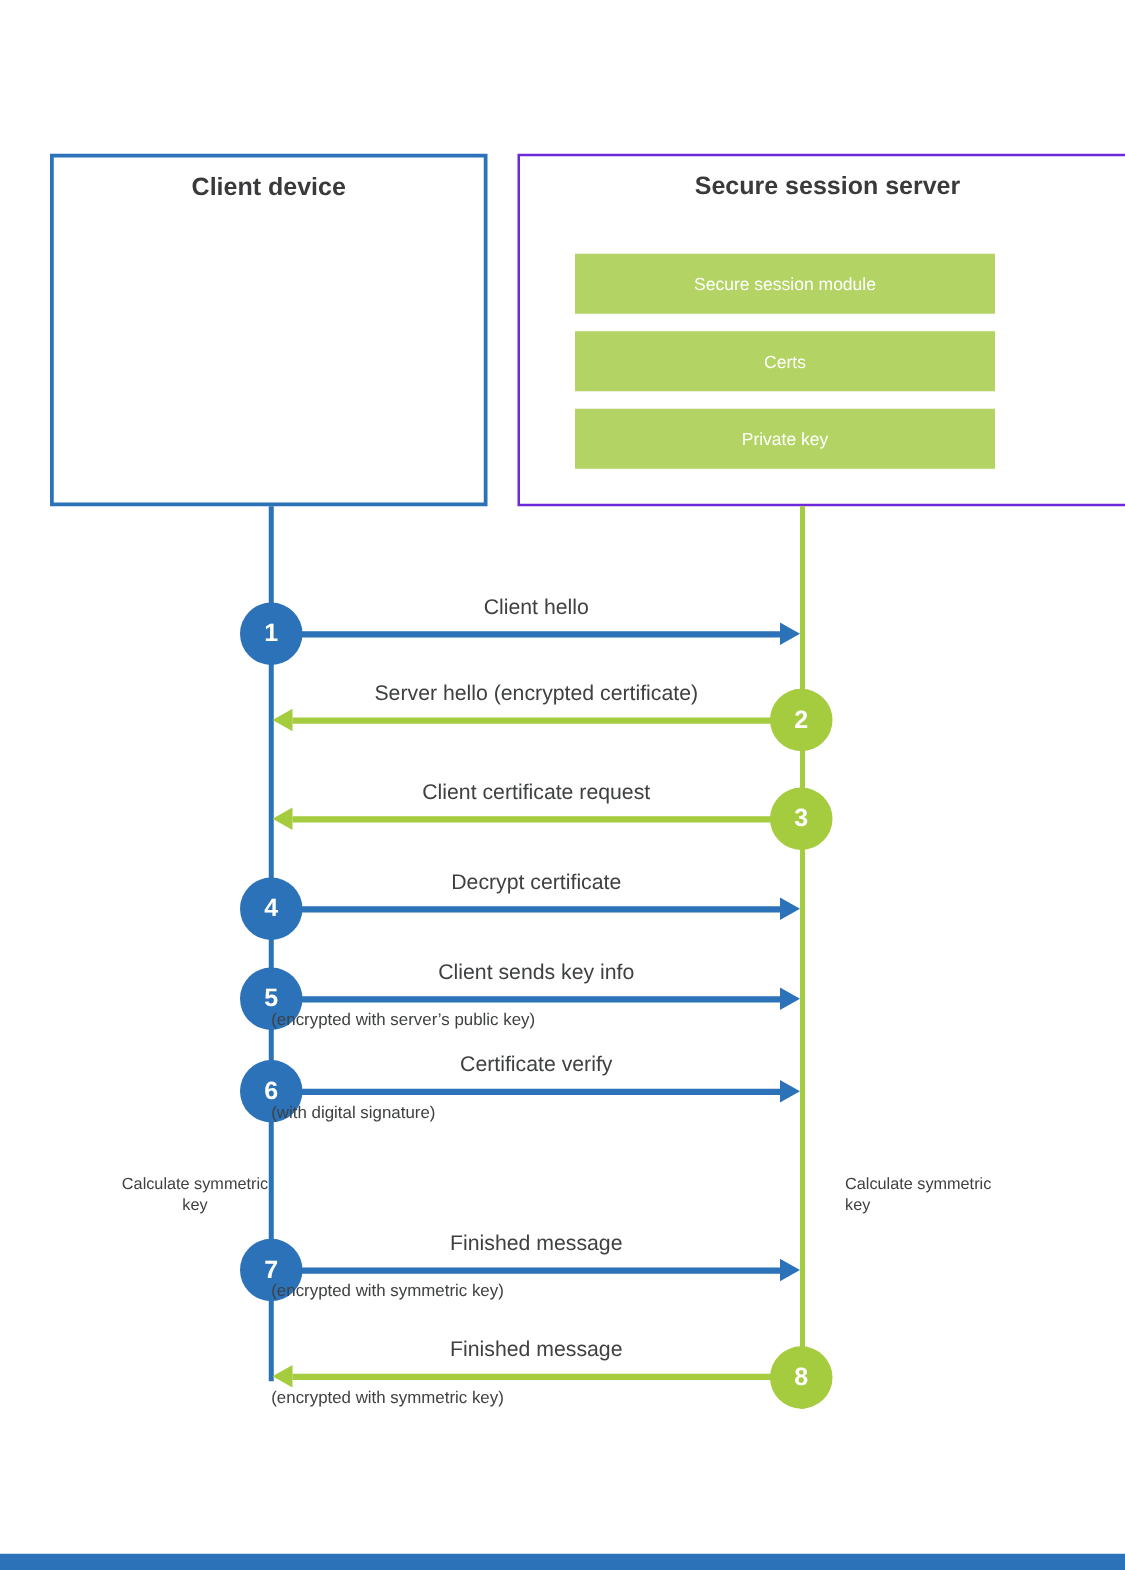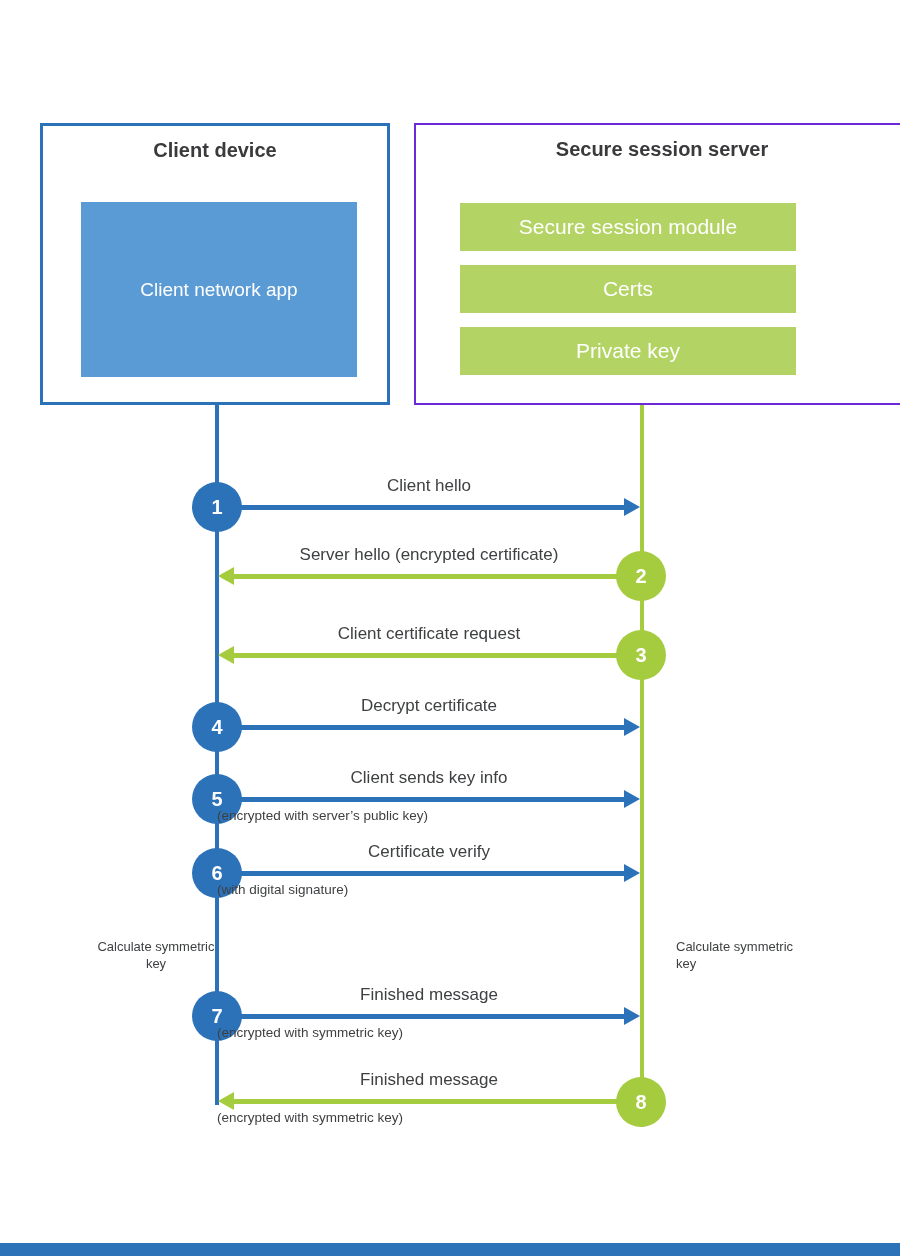--- a/index.html
+++ b/index.html
@@ -45,21 +45,21 @@
     display: flex; align-items: center; justify-content: center;
     text-align: center;
   }
   .app-box span { display: inline-block; width: 180px; line-height: 28px; }
   .srv-bar {
     position: absolute;
     left: 44px;
     width: 336px; height: 48px;
     background: #b3d464;
     color: #ffffff;
-    font-size: 21px;
+    font-size: 14px;
     text-align: center;
     line-height: 48px;
   }
   
   .lifeline { position: absolute; width: 4px; }
   .lifeline.blue  { left: 215px; top: 405px; height: 700px; background: #2b72b8; }
   .lifeline.green { left: 640px; top: 405px; height: 722px; background: #a5cb3f; }
   
   .arrow-line { position: absolute; height: 5px; }
   .arrow-line.blue  { background: #2b72b8; }
@@ -123,23 +123,20 @@
   }
 </style>
 </head>
 <body>
 
 <div id="canvas">
 
 
   <div class="actor-box client-box">
     <div class="box-heading">Client device</div>
-    <div class="app-box">
-      <span>Client network app</span>
-    </div>
   </div>
 
   <div class="actor-box server-box">
     <div class="box-heading">Secure session server</div>
     <div class="srv-bar" style="top:78px">Secure session module</div>
     <div class="srv-bar" style="top:202px">Private key</div>
     <div class="srv-bar" style="top:140px">Certs</div>
   </div>
 
   <div class="lifeline blue"></div>

